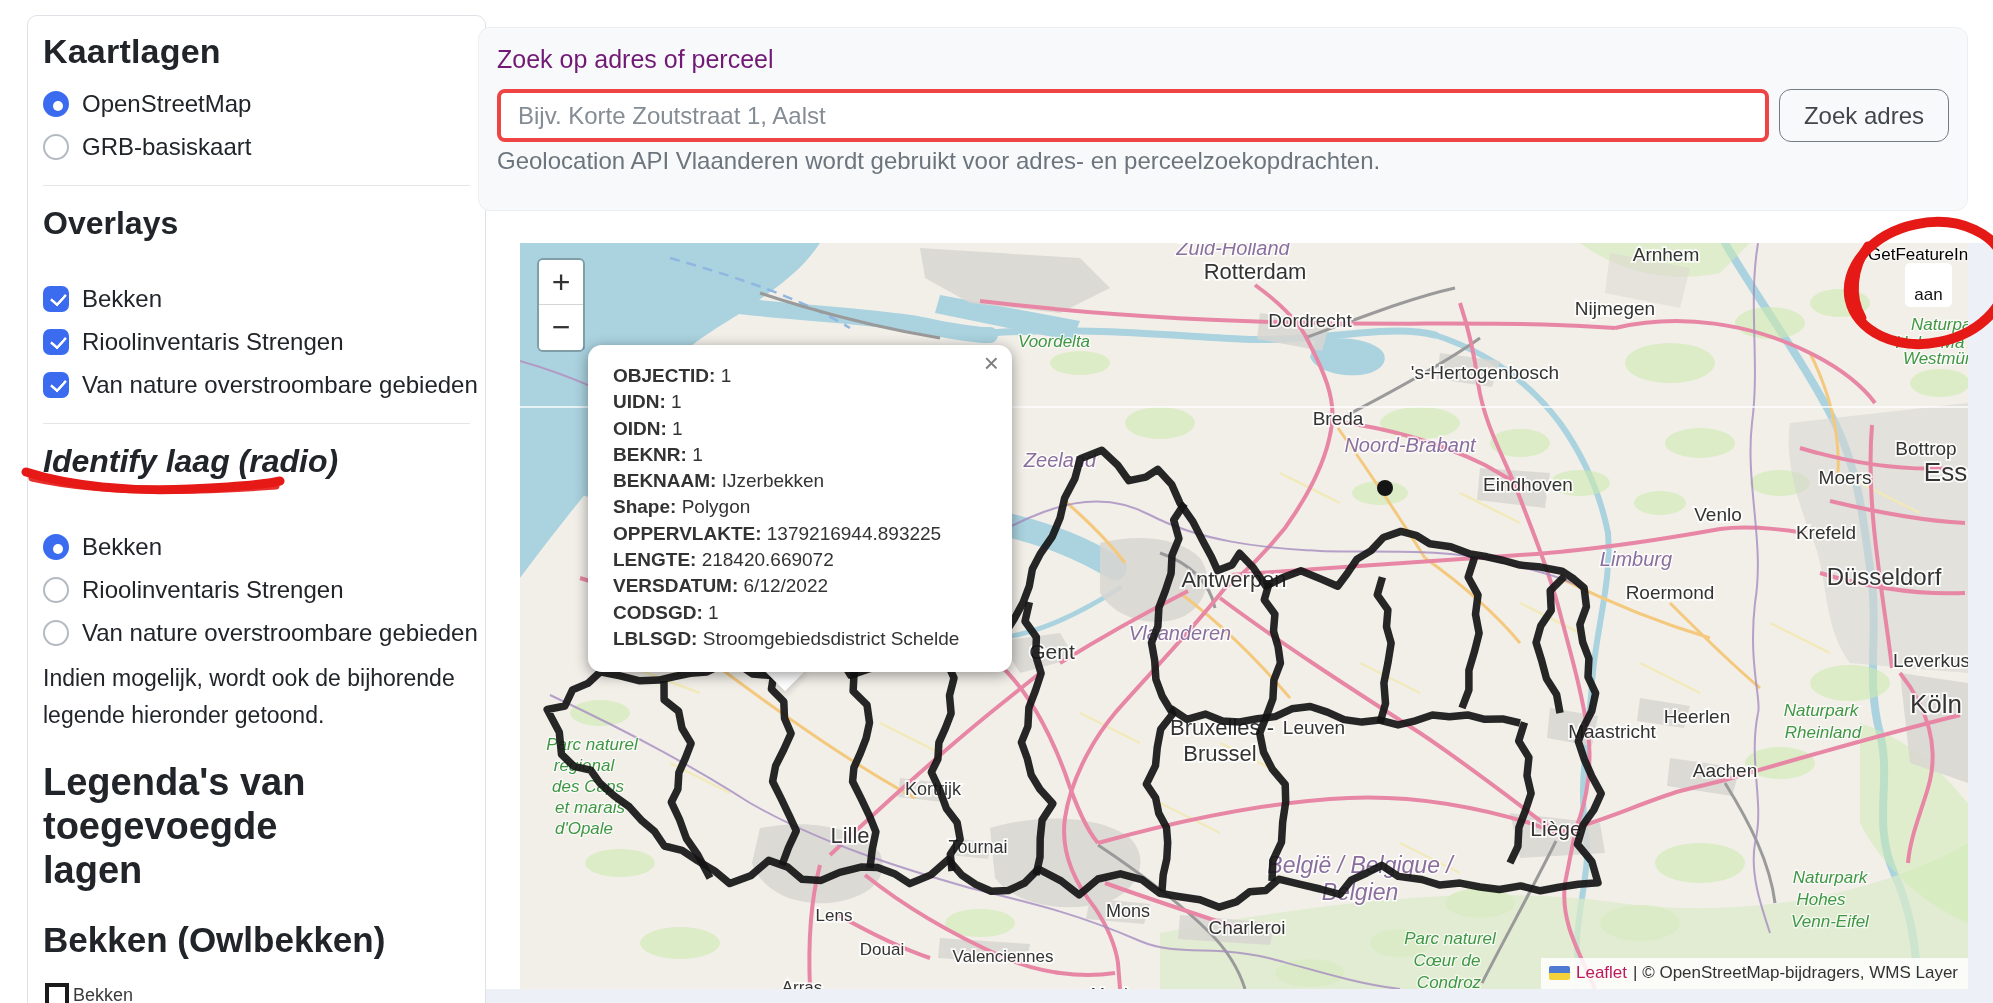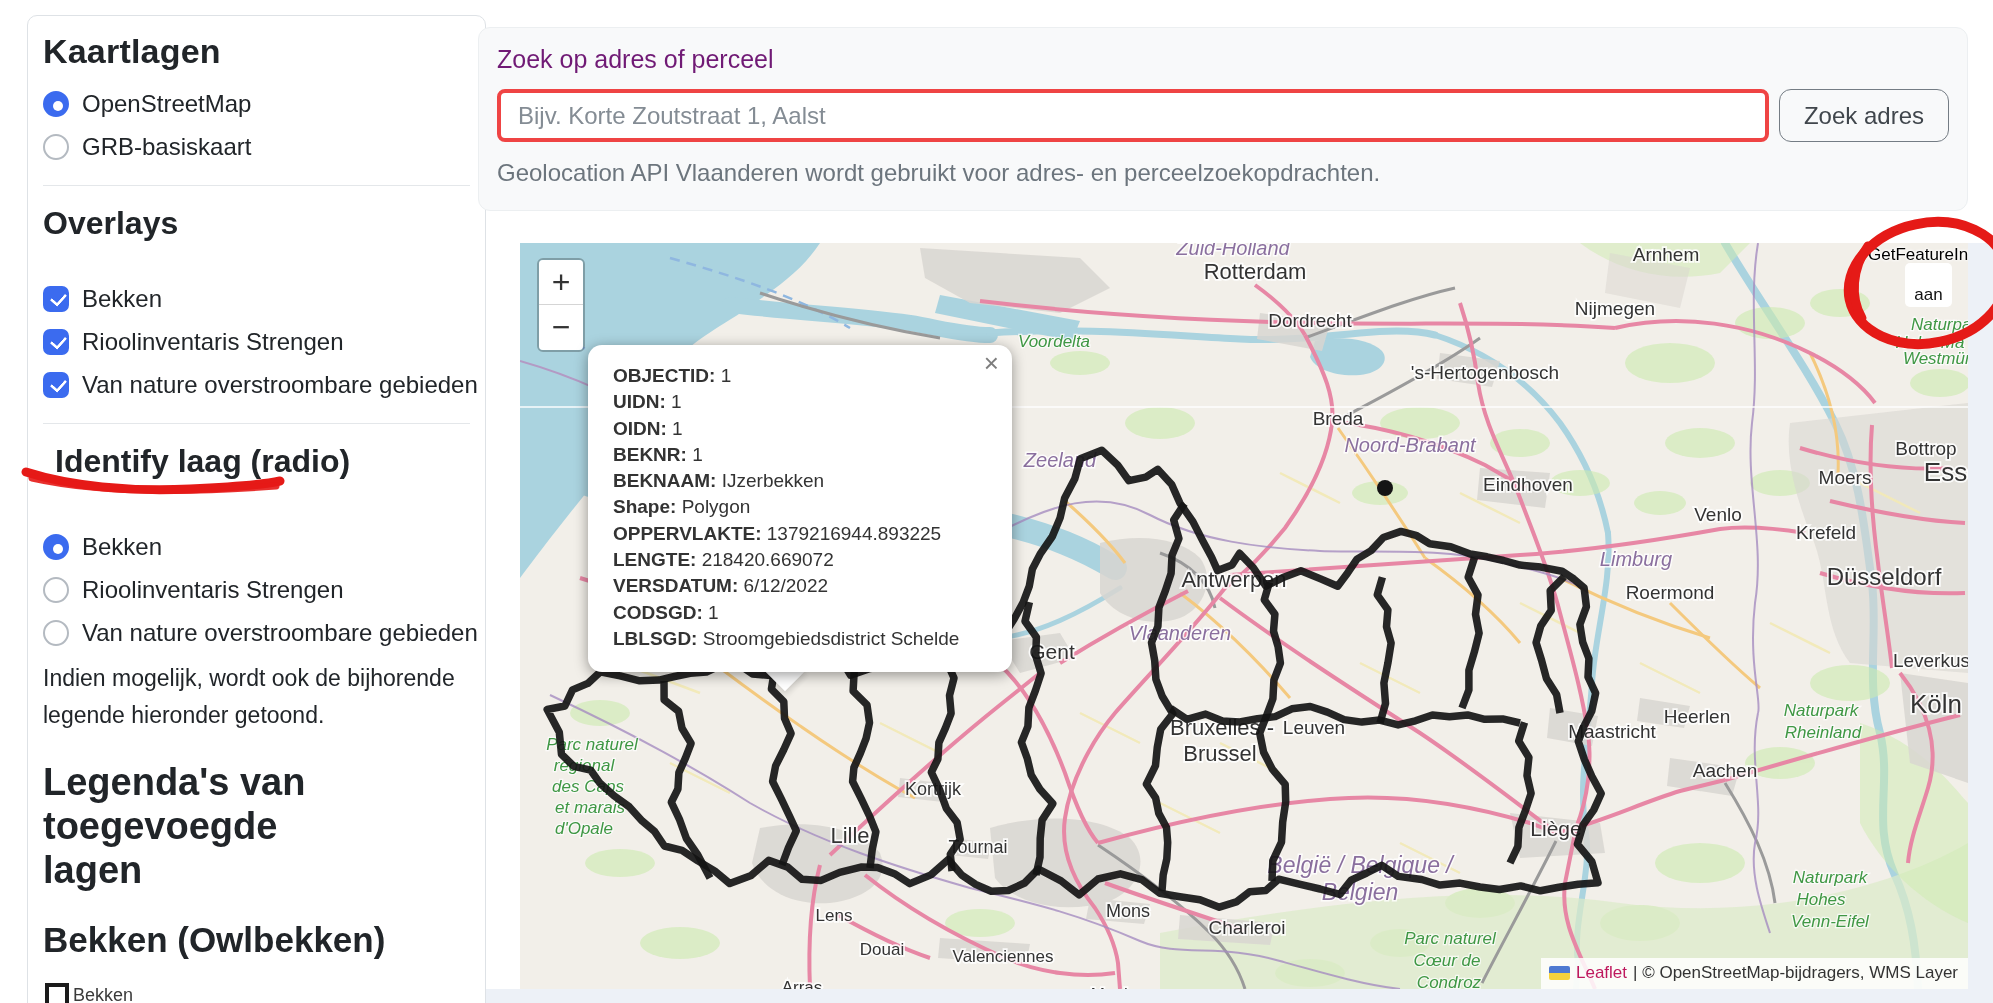--- a/index.html
+++ b/index.html
@@ -20,39 +20,39 @@
   .opt { display:flex; align-items:center; gap:13px; margin:5px 0; height:38px; cursor:pointer; }
   .opt-label { font-size:24px; color:#212529; white-space:nowrap; }
   .radio { width:26px; height:26px; border-radius:50%; background:#fff; border:2px solid #b4bac1; flex:0 0 auto; position:relative; }
   .radio.on { background:#3b6bef; border-color:#3b6bef; }
   .radio.on::after { content:""; position:absolute; left:8px; top:8px; width:10px; height:10px; border-radius:50%; background:#fff; }
   .checkbox { width:26px; height:26px; border-radius:7px; background:#fff; border:2px solid #b4bac1; flex:0 0 auto; position:relative; }
   .checkbox.on { background:#3b6bef; border-color:#3b6bef; }
   .checkbox.on::after { content:""; position:absolute; left:6px; top:5px; width:12px; height:7px;
     border-left:3px solid #fff; border-bottom:3px solid #fff; transform:rotate(-48deg); border-radius:1px; }
   #overlays-title { margin:0 0 38px 0; }
-  #identify-title { margin:0 0 48px 12px; }
+  #identify-title { margin:0 0 48px 0;font-style:italic; }
   #identify-note { font-size:23px; line-height:37px; margin-top:8px; max-width:425px; }
   #legend-title { font-size:38px; font-weight:700; line-height:44px; margin-top:26px; max-width:330px; }
   .legend-h { font-size:35px; font-weight:700; margin-top:28px; }
   #legend-img { display:inline-flex; align-items:center; gap:4px; background:#fff; padding:3px 12px 3px 2px; margin-top:20px; }
   #legend-swatch { width:24px; height:24px; border:4px solid #1b1b1b; background:#fff; }
   #legend-img span { font-size:18px; color:#3a3a3a; }
 
   
   #search-card { position:absolute; left:478px; top:27px; width:1490px; height:184px;
     background:#f8f9fa; border:1px solid #eceff1; border-radius:12px; padding:17px 18px; }
   #search-label { font-size:25px; color:#701a75; margin-bottom:15px; }
   #search-row { display:flex; gap:10px; }
   #search-input { flex:1; height:53px; border:4px solid #ef4444; border-radius:8px; background:#fff;
     font-size:24px; padding:0 17px; color:#212529; font-family:inherit; outline:none; }
   #search-input::placeholder { color:#848c94; }
   #search-btn { height:53px; padding:0 24px; font-size:24px; color:#40464c; background:transparent;
     border:1px solid #747c84; border-radius:12px; font-family:inherit; white-space:nowrap; cursor:pointer; }
-  #search-help { margin-top:17px; font-size:24px; color:#6c757d; }
+  #search-help { margin-top:5px; font-size:24px; color:#6c757d; }
 
   
   #map { position:absolute; left:520px; top:243px; width:1448px; height:746px; overflow:hidden;
     background:#f2efe9; cursor:grab; }
   #map svg.base { position:absolute; left:0; top:0; }
   .lbl-city { fill:#333; font-family:"Liberation Sans","DejaVu Sans",sans-serif;
     paint-order:stroke; stroke:rgba(255,255,255,.85); stroke-width:3.5px; text-anchor:middle; }
   .lbl-region { fill:#8a6f9e; font-style:italic; paint-order:stroke; stroke:rgba(255,255,255,.8);
     stroke-width:3px; text-anchor:middle; }
   .lbl-park { fill:#3f9744; font-style:italic; paint-order:stroke; stroke:rgba(255,255,255,.7);

